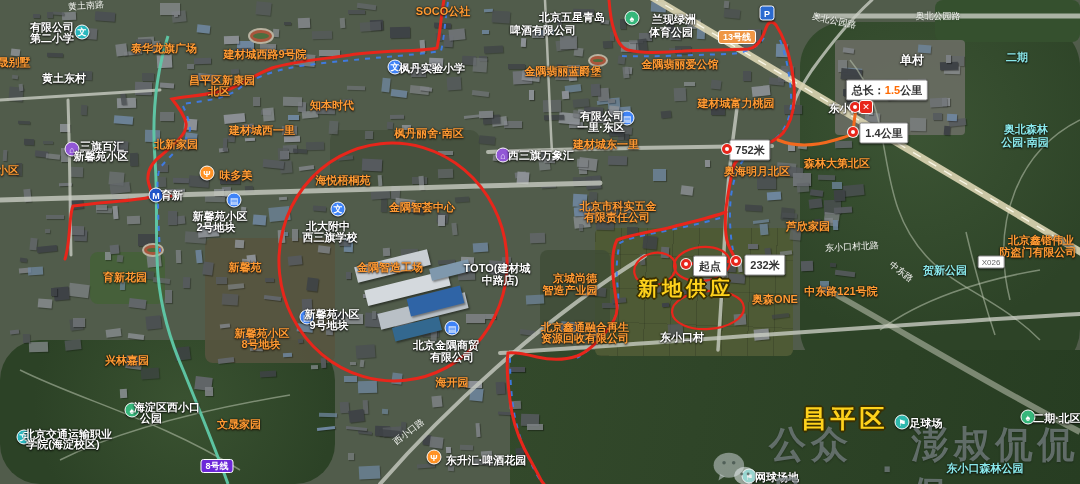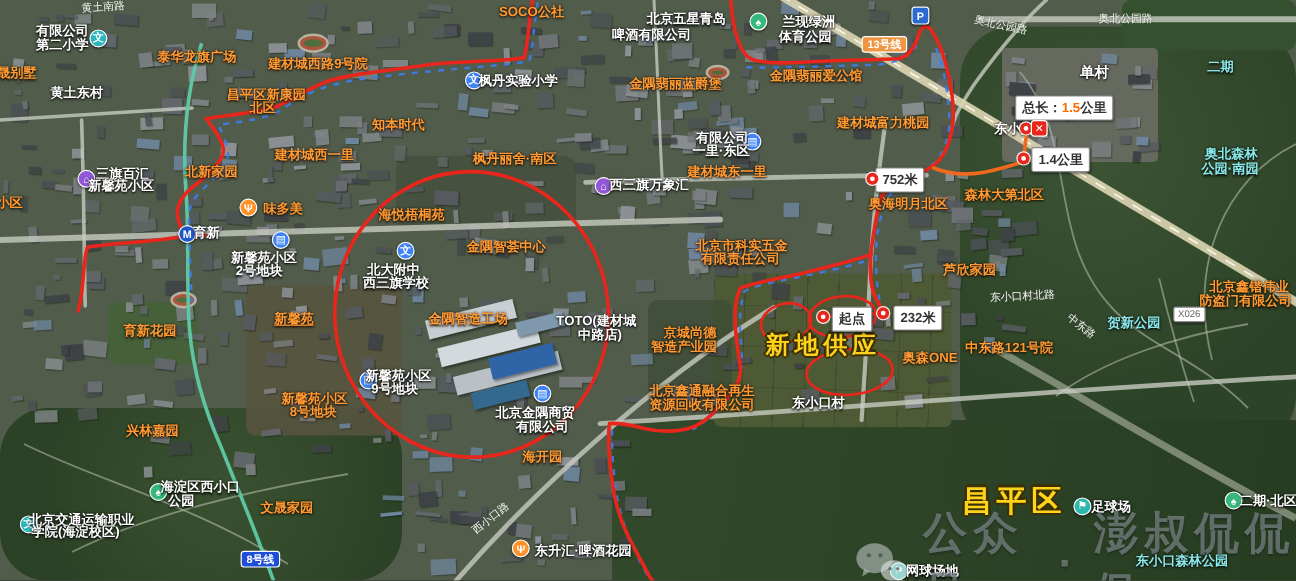--- a/index.html
+++ b/index.html
@@ -671,21 +671,21 @@
       <div class="lbl o" style="transform: translate(-50%, -50%); left: 837px; top: 163px;">森林大第北区</div>
       <div class="lbl o" style="transform: translate(-50%, -50%); left: 808px; top: 226px;">芦欣家园</div>
       <div class="lbl c" style="transform: translate(-50%, -50%); left: 945px; top: 238px; margin-top: 32px;">贺新公园</div>
       <div class="lbl o" style="transform: translate(-50%, -50%); left: 1041px; top: 240px;">北京鑫锴伟业</div>
       <div class="lbl o" style="transform: translate(-50%, -50%); left: 1038px; top: 252px;">防盗门有限公司</div>
       <div class="lbl o" style="transform: translate(-50%, -50%); left: 841px; top: 291px;">中东路121号院</div>
       <div class="lbl o" style="transform: translate(-50%, -50%); left: 775px; top: 299px;">奥森ONE</div>
       <div class="lbl w" style="transform: translate(-50%, -50%); left: 682px; top: 337px;">东小口村</div>
       <div class="lbl o" style="transform: translate(-50%, -50%); left: 585px; top: 327px;">北京鑫通融合再生</div>
       <div class="lbl o" style="transform: translate(-50%, -50%); left: 585px; top: 338px;">资源回收有限公司</div>
-      <div class="lbl o" style="transform: translate(-50%, -50%); left: 245px; top: 267px; text-decoration: underline;">新馨苑</div>
+      <div class="lbl o" style="transform: translate(-50%, -50%); left: 245px; top: 267px;">新馨苑</div>
       <div class="lbl o" style="transform: translate(-50%, -50%); left: 125px; top: 277px;">育新花园</div>
       <div class="lbl w" style="transform: translate(-50%, -50%); left: 332px; top: 314px;">新馨苑小区</div>
       <div class="lbl w" style="transform: translate(-50%, -50%); left: 329px; top: 325px;">9号地块</div>
       <div class="lbl o" style="transform: translate(-50%, -50%); left: 262px; top: 333px;">新馨苑小区</div>
       <div class="lbl o" style="transform: translate(-50%, -50%); left: 261px; top: 344px;">8号地块</div>
       <div class="lbl o" style="transform: translate(-50%, -50%); left: 127px; top: 360px;">兴林嘉园</div>
       <div class="lbl o" style="transform: translate(-50%, -50%); left: 239px; top: 424px;">文晟家园</div>
       <div class="lbl w" style="transform: translate(-50%, -50%); left: 167px; top: 407px;">海淀区西小口</div>
       <div class="lbl w" style="transform: translate(-50%, -50%); left: 151px; top: 418px;">公园</div>
       <div class="lbl w" style="transform: translate(-50%, -50%); left: 68px; top: 434px;">北京交通运输职业</div>
@@ -700,21 +700,21 @@
       <div class="lbl c" style="transform: translate(-50%, -50%); left: 985px; top: 468px;">东小口森林公园</div>
       <div class="lbl r" style="transform: translate(-50%, -50%) rotate(-4deg); left: 86px; top: 6px;">黄土南路</div>
       <div class="lbl r" style="transform: translate(-50%, -50%); left: 938px; top: 16px;">奥北公园路</div>
       <div class="lbl r" style="transform: translate(-50%, -50%) rotate(12deg); left: 834px; top: 21px;">奥北公园路</div>
       <div class="lbl r" style="transform: translate(-50%, -50%) rotate(-3deg); left: 852px; top: 247px;">东小口村北路</div>
       <div class="lbl r" style="transform: translate(-50%, -50%) rotate(38deg); left: 901px; top: 272px;">中东路</div>
       <div class="lbl r" style="transform: translate(-50%, -50%) rotate(-38deg); left: 409px; top: 432px;">西小口路</div>
       <div class="lbl y" style="font-size: 20px; left: 686px; top: 288px;">新地供应</div>
       <div class="lbl y" style="font-size: 25px; left: 845px; top: 418px;">昌平区</div>
       <div class="lbl" style="background: rgb(239, 150, 69); color: rgb(255, 255, 255); font-size: 9px; padding: 1.5px 4px; border-radius: 3px; border: 1px solid rgb(255, 255, 255); font-weight: 700; left: 737px; top: 37px;">13号线</div>
-      <div class="lbl" style="background: #1d4ed8; color: rgb(255, 255, 255); font-size: 9px; padding: 1.5px 4px; border-radius: 3px; border: 1px solid rgb(255, 255, 255); font-weight: 700; left: 217px; top: 466px;">8号线</div>
+      <div class="lbl" style="background: #6d28d9; color: rgb(255, 255, 255); font-size: 9px; padding: 1.5px 4px; border-radius: 3px; border: 1px solid rgb(255, 255, 255); font-weight: 700; left: 217px; top: 466px;">8号线</div>
       <div class="mbox" style="left: 887px; top: 90px;"><span style="color: rgb(51, 51, 51);">总长：</span><span style="color: rgb(255, 106, 0);">1.5</span><span style="color: rgb(51, 51, 51);">公里</span></div>
       <div class="mbox" style="left: 884px; top: 133px;"><span style="color: rgb(51, 51, 51);">1.4公里</span></div>
       <div class="mbox" style="left: 750px; top: 150px;"><span style="color: rgb(51, 51, 51);">752米</span></div>
       <div class="mbox" style="left: 710px; top: 266px;"><span style="color: rgb(51, 51, 51);">起点</span></div>
       <div class="mbox" style="left: 765px; top: 265px;"><span style="color: rgb(51, 51, 51);">232米</span></div>
       <div class="mbox sm" style="left: 966px; top: 262px; margin-left: 25px;"><span style="color: rgb(102, 102, 102);">X026</span></div>
       <div class="dotm" style="left: 855px; top: 107px;"></div>
       <div class="dotm" style="left: 853px; top: 132px;"></div>
       <div class="dotm" style="left: 727px; top: 149px;"></div>
       <div class="dotm" style="left: 686px; top: 264px;"></div>

